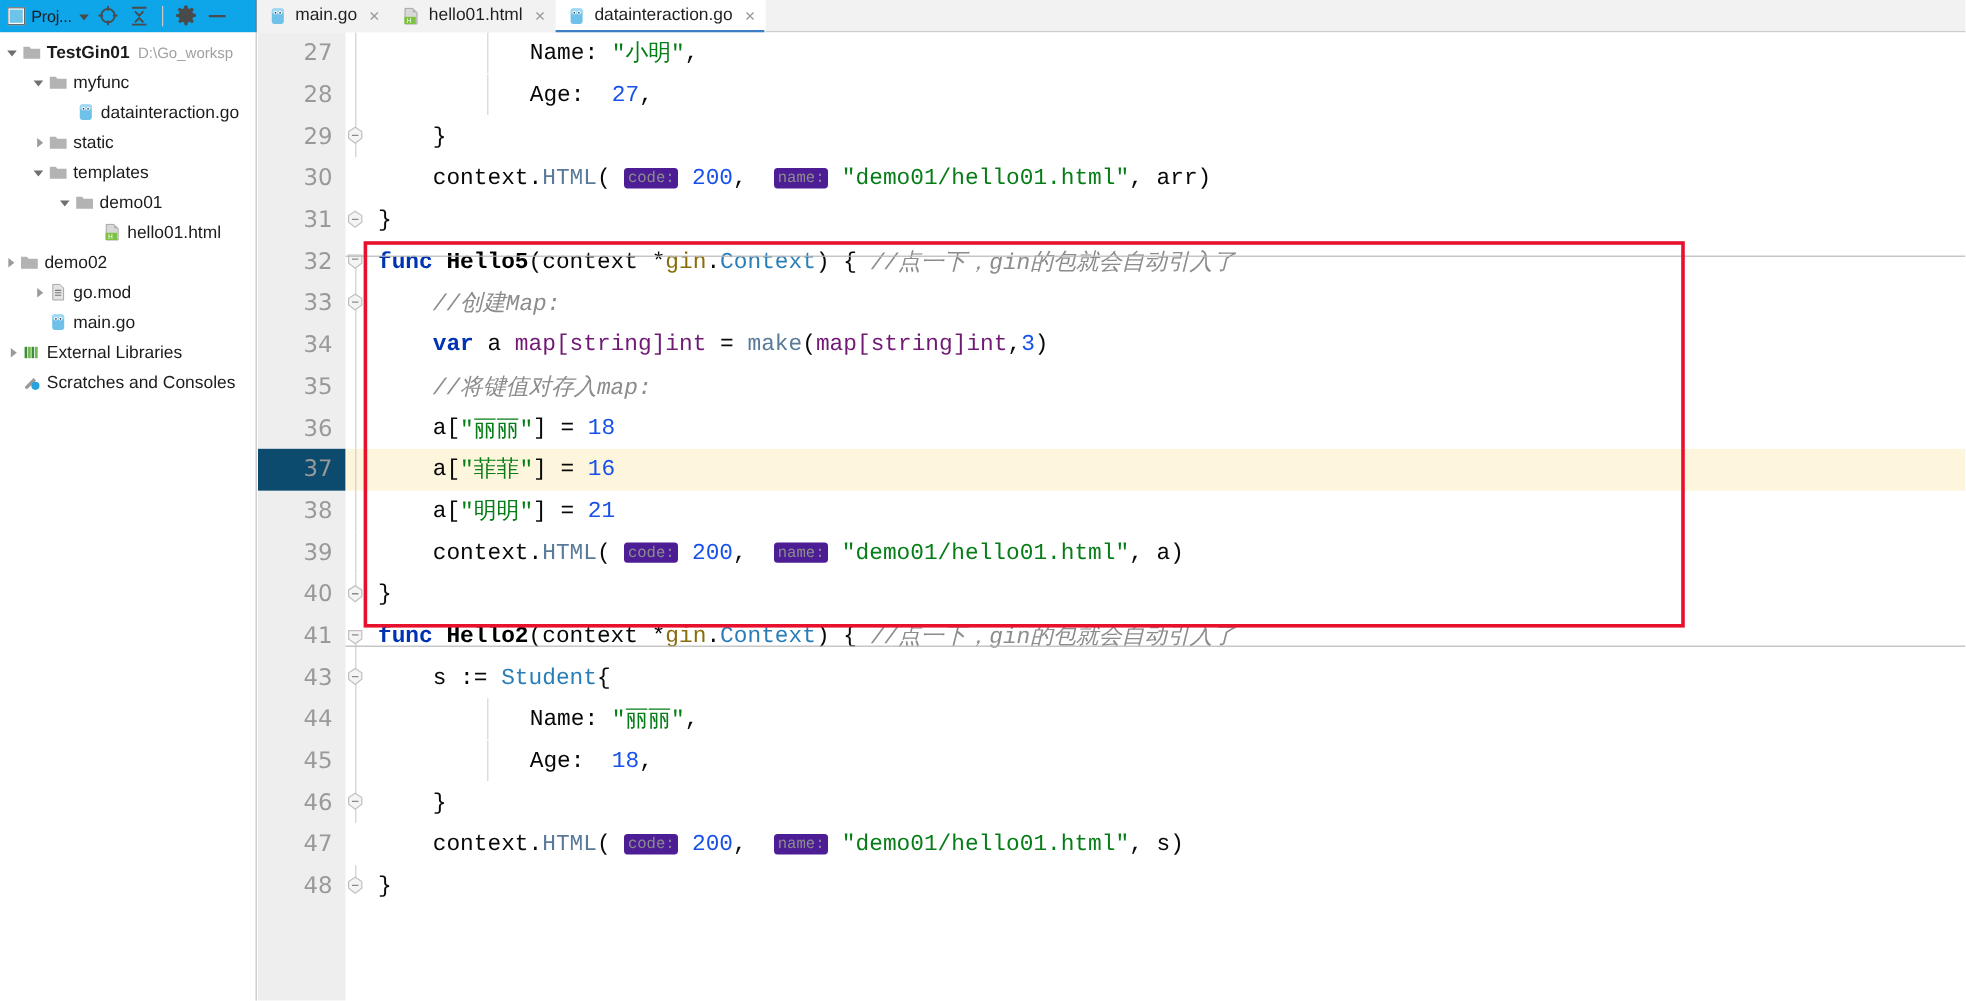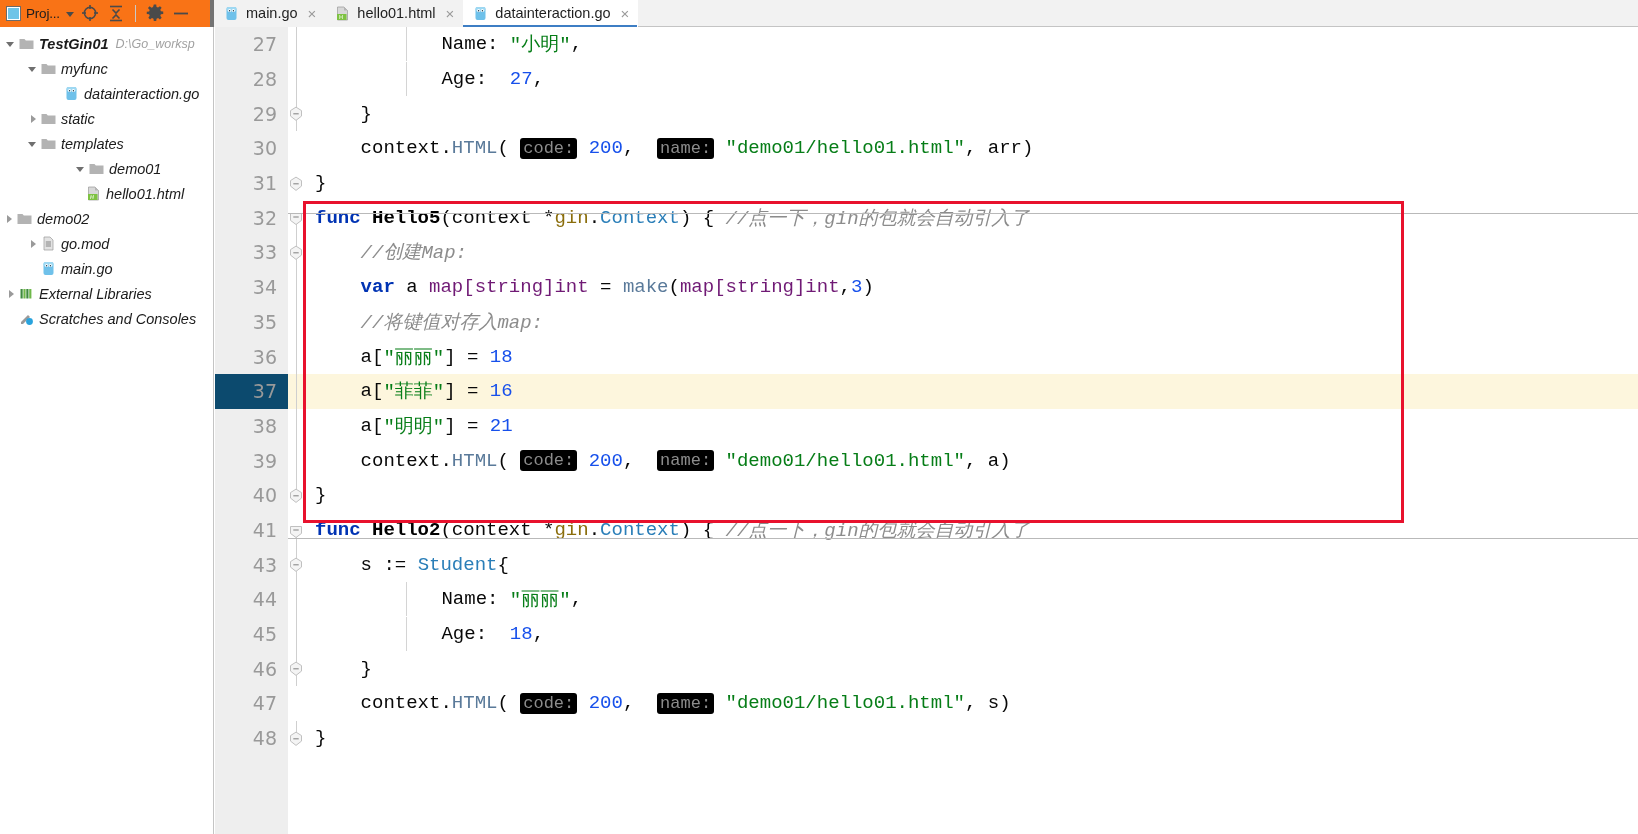--- a/index.html
+++ b/index.html
@@ -12,22 +12,22 @@
   .app { position: relative; width: 1638px; height: 834px; }
 
   
   .topbar {
     position: absolute; left: 0; top: 0; width: 1638px; height: 27px;
     background: #f2f2f2; border-bottom: 1px solid #c4c4c4;
     display: flex; align-items: center;
   }
   .tool-strip {
     width: 214px; height: 27px; display: flex; align-items: center;
-    gap: 6px; padding-left: 6px; border-right: 4px solid #737373;
-    background: #f97316;
+    gap: 6px; padding-left: 6px; border-right: 1px solid #737373;
+    background: #0ea5e9;
   }
   .proj-btn { display: flex; align-items: center; gap: 5px; cursor: default; }
   .proj-swatch {
     width: 15px; height: 15px; border: 1px solid #6b6b6b; background: #ffffff;
     display: flex; align-items: center; justify-content: center;
   }
   .proj-swatch i { width: 11px; height: 11px; background: #6ec4e8; display: block; }
   .proj-label { font-size: 13.5px; color: #1d1d1d; letter-spacing: -.2px; }
   .caret-dn {
     width: 0; height: 0; border-left: 4px solid transparent;
@@ -57,21 +57,21 @@
   .ficon { width: 17px; height: 17px; display: block; }
 
   
   .sidebar {
     position: absolute; left: 0; top: 27px; width: 214px; height: 807px;
     background: #ffffff; border-right: 1px solid #c4c4c4;
     padding-top: 4px; overflow: hidden;
   }
   .trow {
     display: flex; align-items: center; height: 25px;
-    font-size: 14.5px; color: #1b1b1b; white-space: nowrap; font-style: italic;
+    font-size: 14.5px; color: #1b1b1b; white-space: nowrap;
   }
   .arrow {
     width: 16px; min-width: 16px; display: flex; align-items: center;
     justify-content: center; color: #787878; font-size: 11px;
   }
   .arrow.down:before {
     content: ""; width: 0; height: 0; border-left: 4.5px solid transparent;
     border-right: 4.5px solid transparent; border-top: 5px solid #6f6f6f;
     margin-top: 2px;
   }
@@ -133,22 +133,22 @@
   .fn { color: #000000; font-weight: bold; }
   .typ { color: #2a7eb8; }
   .pkg { color: #8a6d0b; }
   .str { color: #067d17; }
   .num { color: #1750eb; }
   .cmt { color: #8c8c8c; font-style: italic; }
   .plain { color: #080808; }
   .gray { color: #701a75; }
   .method { color: #5a7a9a; }
   .hint {
-    color: #8c8c8c; background: #000000; border-radius: 3px;
-    padding: 1px 3px; font-size: 17px;
+    color: #8c8c8c; background: #4c1d95; border-radius: 3px;
+    padding: 1px 3px; font-size: 13px;
   }
   .indent-guide {
     display: inline-block; border-left: 1px solid #d4d4d4; height: 34px;
     vertical-align: middle; width: 0;
   }
 
   
   .hsep {
     position: absolute; left: 73px; right: 0; height: 1px; background: #b9b9b9;
   }
@@ -300,21 +300,21 @@
     <div class="trow" style="padding-left:24px">
       <span class="arrow down"></span>
       <span class="ic">
         <svg width="17" height="17" viewBox="0 0 17 17">
             <path d="M1.5 4h5l1.3 1.6h7.7V14H1.5z" fill="#b3b3b3"></path>
           </svg>
       </span>
       <span class="tlabel">templates</span>
     </div>
 
-    <div class="trow" style="padding-left:72px">
+    <div class="trow" style="padding-left:46px">
       <span class="arrow down"></span>
       <span class="ic">
         <svg width="17" height="17" viewBox="0 0 17 17">
             <path d="M1.5 4h5l1.3 1.6h7.7V14H1.5z" fill="#b3b3b3"></path>
           </svg>
       </span>
       <span class="tlabel">demo01</span>
     </div>
 
     <div class="trow" style="padding-left:85px">

